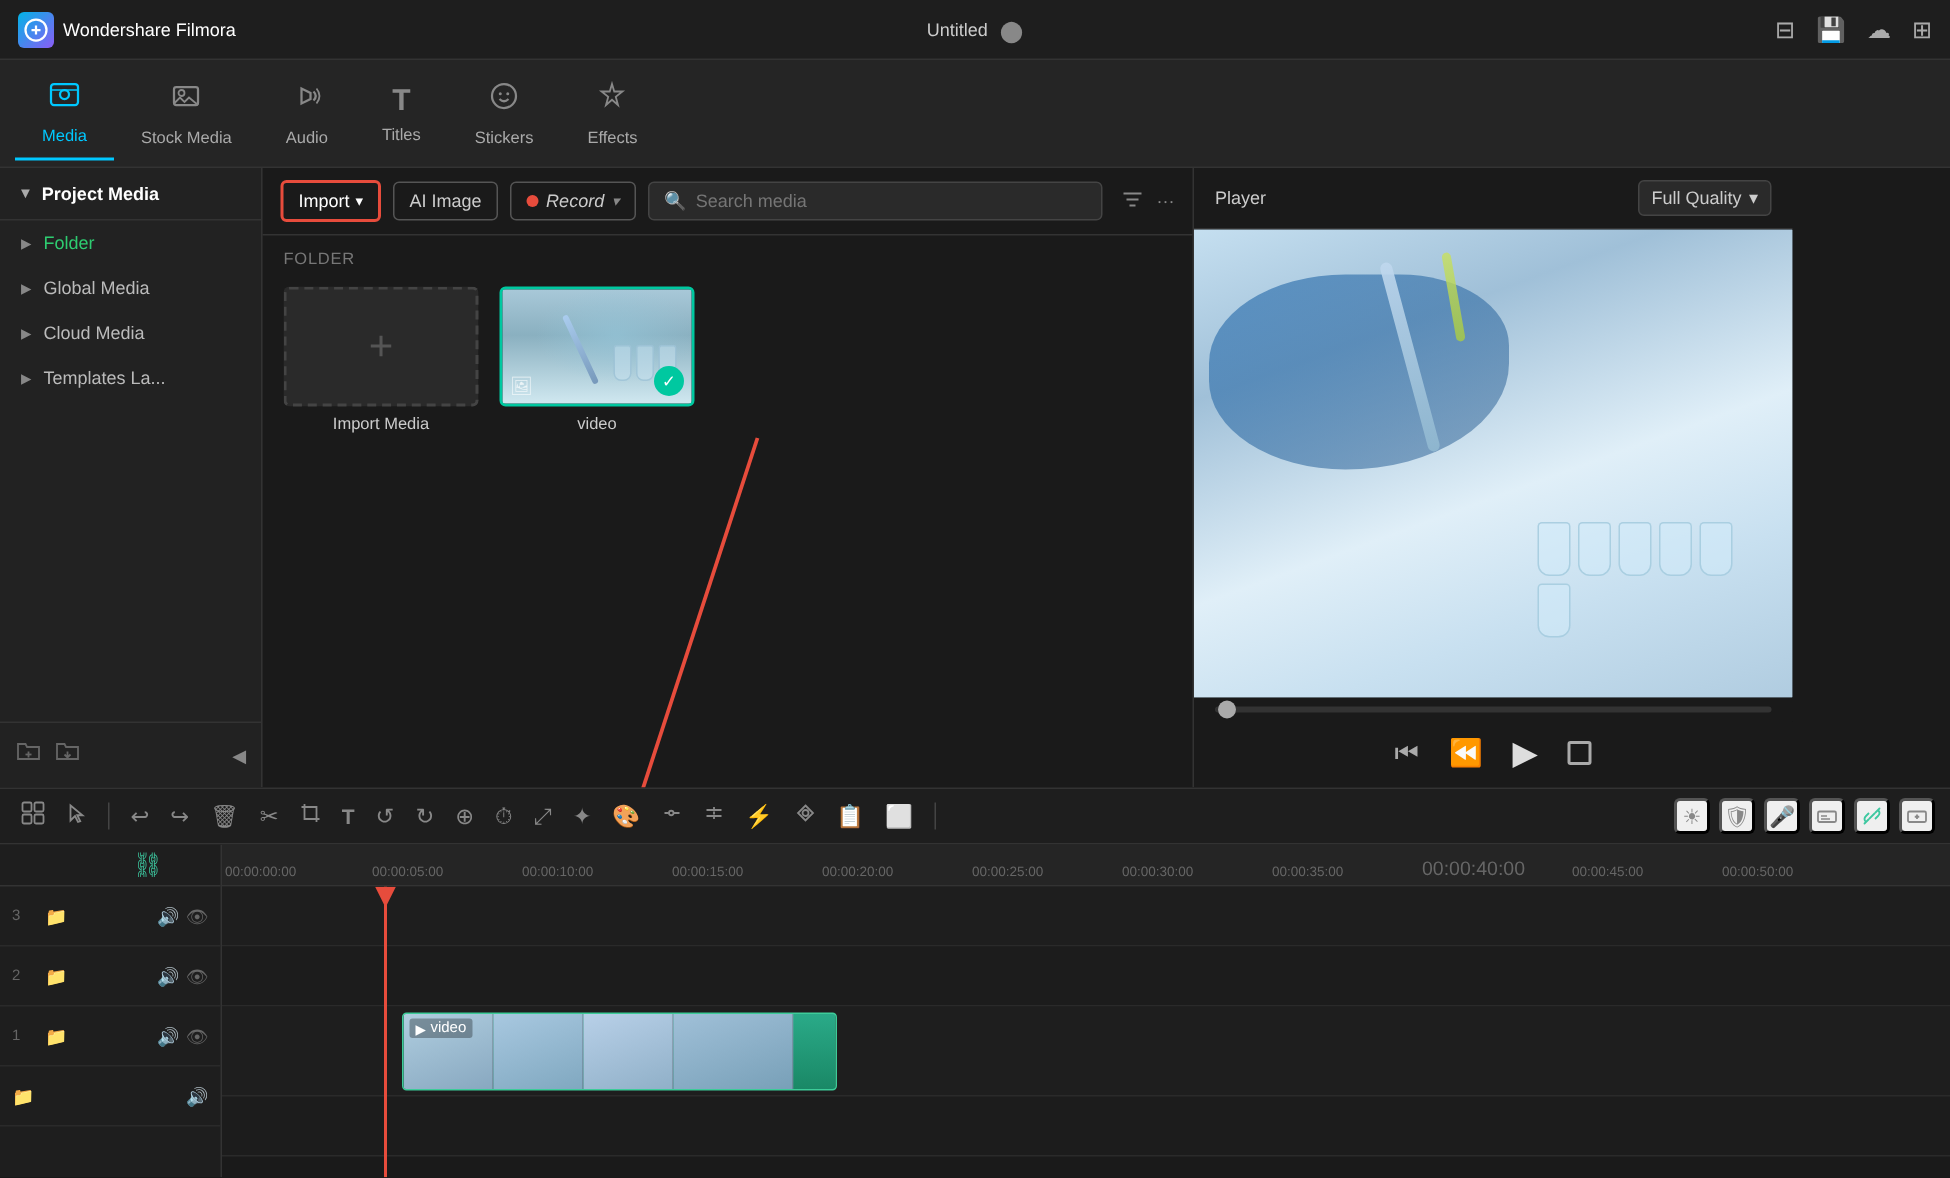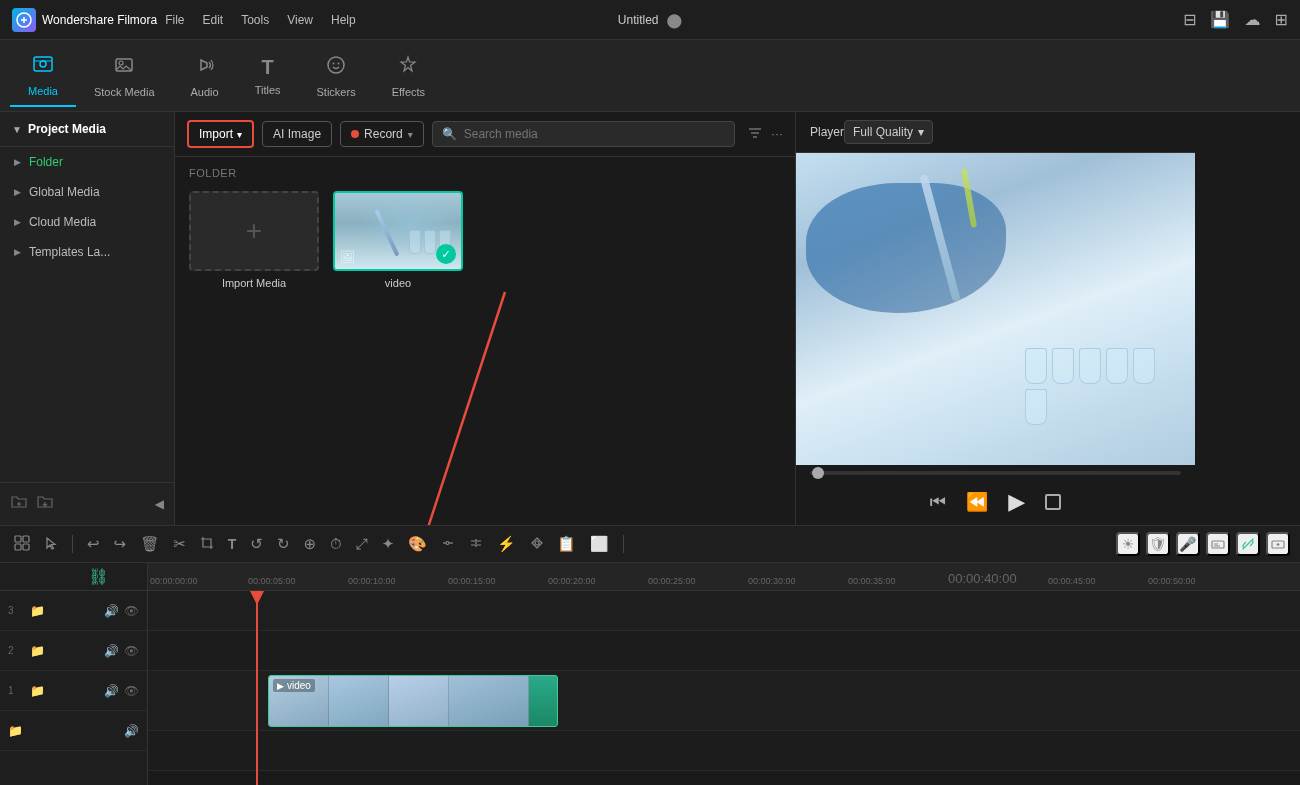--- a/index.html
+++ b/index.html
@@ -220,20 +220,21 @@
       display: flex;
       align-items: center;
       gap: 5px;
       background: transparent;
       border: 1px solid #555;
       color: #ccc;
       padding: 5px 10px;
       border-radius: 4px;
       cursor: pointer;
       font-size: 12px;
+      font-style: italic;
     }
     .record-dot {
       width: 8px;
       height: 8px;
       background: #e74c3c;
       border-radius: 50%;
     }
     .record-arrow {
       color: #888;
       font-size: 10px;
@@ -355,20 +356,21 @@
       width: 400px;
       background: #1a1a1a;
       display: flex;
       flex-direction: column;
       border-left: 1px solid #333;
       flex-shrink: 0;
     }
     .player-header {
       display: flex;
       align-items: center;
+      justify-content: space-between;
       padding: 8px 14px;
       border-bottom: 1px solid #333;
     }
     .player-label {
       color: #ccc;
       font-size: 12px;
     }
     .quality-select {
       display: flex;
       align-items: center;
@@ -678,27 +680,20 @@
 
 <div class="top-bar">
   <div class="app-logo">
     <div class="logo-icon">
       <svg width="16" height="16" viewBox="0 0 16 16">
         <circle cx="8" cy="8" r="7" fill="none" stroke="white" stroke-width="1.5"></circle>
         <path d="M5 8 L11 8 M8 5 L8 11" stroke="white" stroke-width="1.5"></path>
       </svg>
     </div>
     <span class="app-name">Wondershare Filmora</span>
-  </div>
-  <div class="menu-items">
-    <span class="menu-item">File</span>
-    <span class="menu-item">Edit</span>
-    <span class="menu-item">Tools</span>
-    <span class="menu-item">View</span>
-    <span class="menu-item">Help</span>
   </div>
   <div class="title-area">
     <span class="title-text">Untitled</span>
     <span class="title-icon">⬤</span>
   </div>
   <div class="top-bar-actions">
     <span class="top-action-icon">⊟</span>
     <span class="top-action-icon">💾</span>
     <span class="top-action-icon">☁</span>
     <span class="top-action-icon">⊞</span>

